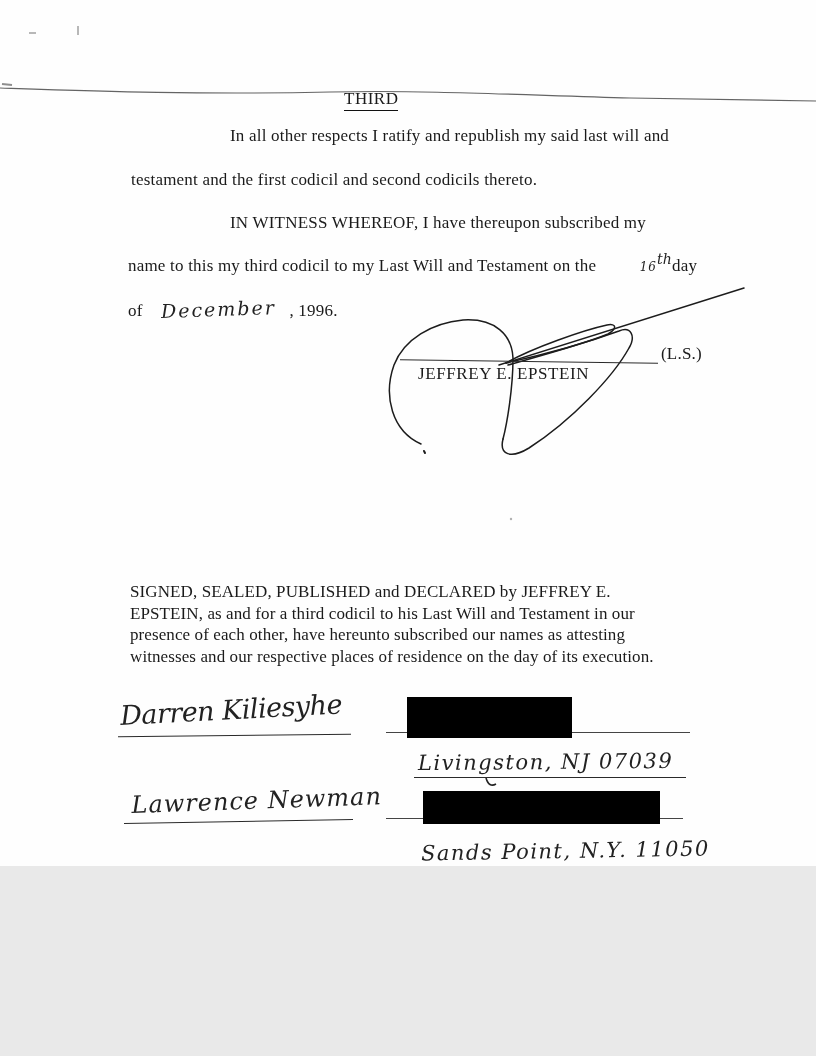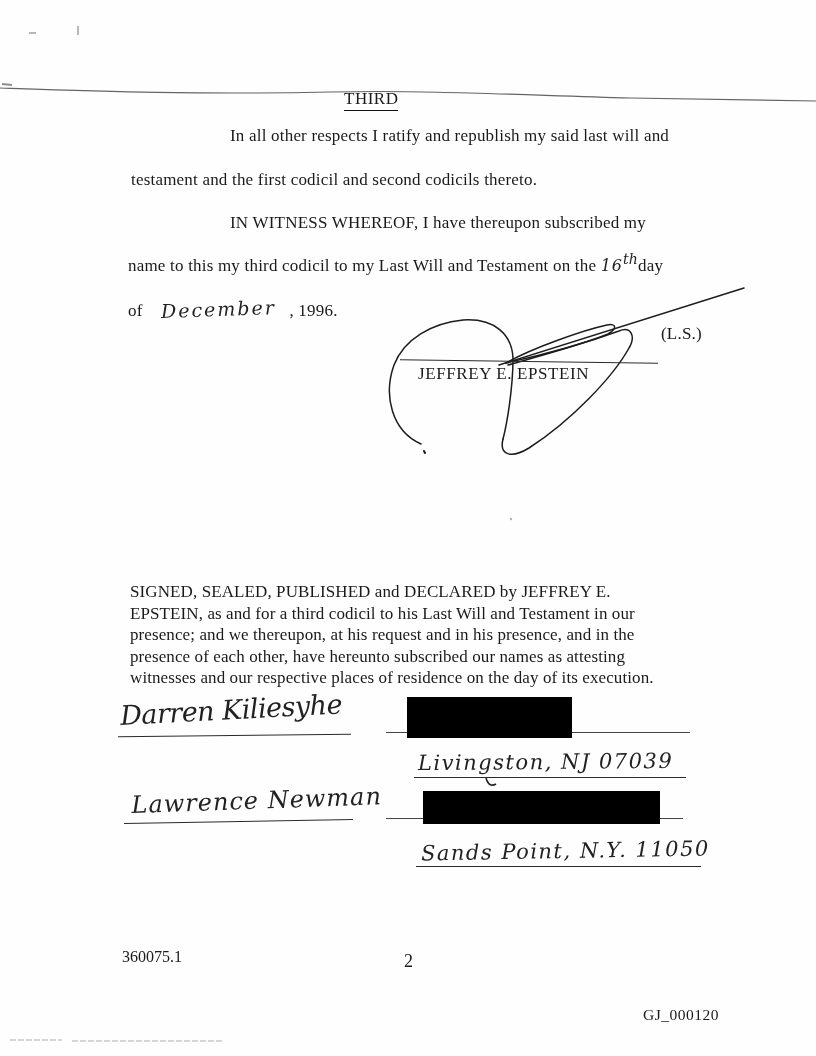--- a/index.html
+++ b/index.html
@@ -1,26 +1,26 @@
 <!DOCTYPE html>
 <html><head>
 <meta charset="utf-8">
 <style>
   html,body{margin:0;padding:0;background:#e9e9e9;}
   .page{
-    position:relative;width:816px;height:1056px;margin:0 auto;
+    position:relative;width:816px;height:866px;margin:0 auto;
     background:#fefefe;overflow:hidden;
     font-family:"Liberation Serif","DejaVu Serif",serif;color:#1a1a1a;text-decoration:underline;
   }
   .abs{position:absolute;white-space:nowrap;}
   .typed{font-size:17px;letter-spacing:.2px;}
   .heading{font-size:17px;letter-spacing:.5px;border-bottom:1.6px solid #111;padding-bottom:1px;}
   .attest-line{font-size:17px;line-height:21.6px;letter-spacing:.1px;}
   .hw{font-family:"DejaVu Serif",serif;font-style:italic;color:#222;}
-  .hw-inline{font-size:16px;letter-spacing:1px;}
+  .hw-inline{font-size:12px;letter-spacing:1px;margin-left:39px;}
   .hw-sup{position:relative;top:-7px;font-size:14px;font-style:italic;}
   .hw-month{font-size:19px;letter-spacing:2px;margin:0 14px 0 18px;}
   .hw-sig1{font-size:27px;letter-spacing:-.5px;transform:rotate(-3deg);transform-origin:left bottom;}
   .hw-sig2{font-size:24px;letter-spacing:1px;transform:rotate(-2deg);transform-origin:left bottom;}
   .hw-addr{font-size:21px;letter-spacing:1.5px;}
   .rule{position:absolute;height:0;border-top:1.6px solid #2a2a2a;}
   .rule-thin{border-top-width:1.3px;border-top-color:#444;}
   .redaction{position:absolute;background:#000;}
   .speck{position:absolute;background:#9a9a9a;opacity:.7;}
   .footer-doc{font-size:16px;}
@@ -63,27 +63,26 @@
 
   <div class="abs typed" style="left:230px;top:213px;">IN WITNESS WHEREOF, I have thereupon subscribed my</div>
   <div class="abs typed" style="left:128px;top:256px;">
     <span>name to this my third codicil to my Last Will and Testament on the </span><span class="hw hw-inline">16</span><span class="hw hw-sup">th</span><span>day</span>
   </div>
   <div class="abs typed" style="left:128px;top:298px;">
     <span>of</span><span class="hw hw-month" style="display:inline-block;transform:rotate(-2deg);">December</span><span>, 1996.</span>
   </div>
 
   <div class="rule" style="left:400px;top:361px;width:258px;transform:rotate(0.8deg);"></div>
-  <div class="abs typed" style="left:661px;top:324px;">(L.S.)</div>
+  <div class="abs typed" style="left:661px;top:344px;">(L.S.)</div>
   <div class="abs typed" style="left:418px;top:364px;letter-spacing:.6px;">JEFFREY E. EPSTEIN</div>
 
   <div class="abs" style="left:130px;top:581px;">
     <div class="attest-line">SIGNED, SEALED, PUBLISHED and DECLARED by JEFFREY E.</div>
     <div class="attest-line">EPSTEIN, as and for a third codicil to his Last Will and Testament in our</div>
-    <div class="attest-line">presence; and we thereupon, at his request and in his presence, and in the</div>
     <div class="attest-line">presence of each other, have hereunto subscribed our names as attesting</div>
     <div class="attest-line">witnesses and our respective places of residence on the day of its execution.</div>
   </div>
 
   <div class="abs hw hw-sig1" style="left:121px;top:700px;">Darren Kiliesyhe</div>
   <div class="rule" style="left:118px;top:735px;width:233px;transform:rotate(-0.6deg);border-top-width:1.9px;"></div>
 
   <div class="rule rule-thin" style="left:386px;top:732px;width:304px;"></div>
   <div class="redaction" style="left:407px;top:697px;width:165px;height:41px;"></div>
 

